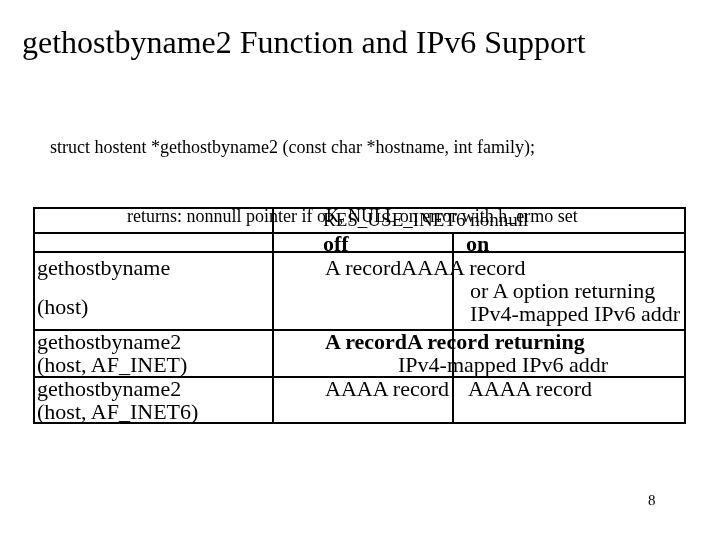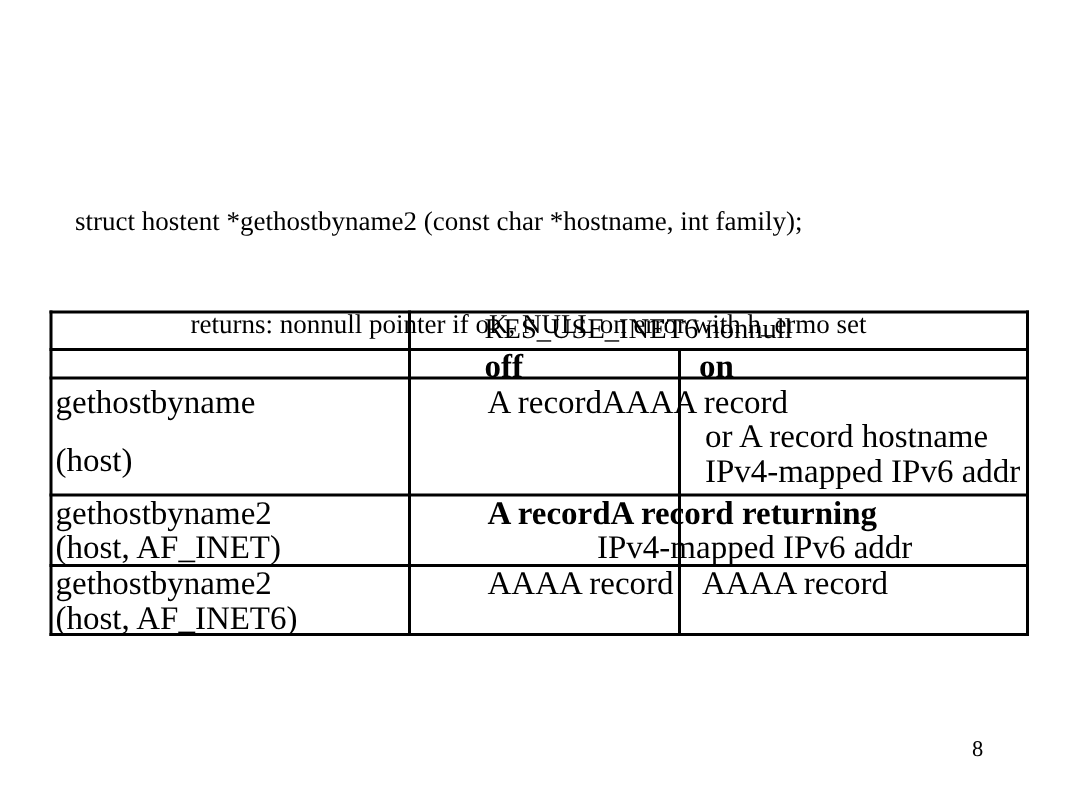--- a/index.html
+++ b/index.html
@@ -32,20 +32,21 @@
   .pagenum {
     position:absolute; left:648px; top:492px;
     font-size:15px;
   }
 </style>
 </head>
 <body>
 
 <div class="slide">
 
+  <div class="title">gethostbyname2 Function and IPv6 Support</div>
 
   <div class="code">
     <div><span>struct hostent *gethostbyname2 (const char </span><span class="it">*hostname</span><span>, int </span><span class="it">family</span><span>);</span></div>
     <div class="indent">returns: nonnull pointer if oK, NULL on error with h_ermo set</div>
   </div>
 
   <div>
     <div class="tline" style="left:33px;  top:207px; width:653px; height:2px;"></div>
     <div class="tline" style="left:33px;  top:422px; width:653px; height:2px;"></div>
     <div class="tline" style="left:33px;  top:207px; width:2px;  height:217px;"></div>
@@ -57,21 +58,21 @@
     <div class="tline" style="left:272px; top:207px; width:2px;  height:217px;"></div>
     <div class="tline" style="left:452px; top:233px; width:2px;  height:191px;"></div>
 
     <div class="txt hdr" style="left:323px; top:209px;">RES_USE_INET6 nonnull</div>
     <div class="txt bold" style="left:323px; top:233px;">off</div>
     <div class="txt bold" style="left:466px; top:233px;">on</div>
 
     <div class="txt" style="left:37px; top:257px;">gethostbyname</div>
     <div class="txt" style="left:37px; top:296px;"><span>(</span><span class="it">host</span><span>)</span></div>
     <div class="txt" style="left:325px; top:257px;font-family:Liberation Serif, serif;"><span>A record</span><span>AAAA record</span></div>
-    <div class="txt" style="left:470px; top:280px;">or A record hostname</div>
+    <div class="txt" style="left:470px; top:280px;">or A option returning</div>
     <div class="txt" style="left:470px; top:303px;">IPv4-mapped IPv6 addr</div>
 
     <div class="txt" style="left:37px; top:331px;">gethostbyname2</div>
     <div class="txt" style="left:37px; top:354px;"><span>(</span><span class="it">host</span><span>, AF_INET)</span></div>
     <div class="txt" style="left:325px; top:331px;font-weight:bold;"><span>A record</span><span>A record returning</span></div>
     <div class="txt" style="left:398px; top:354px;">IPv4-mapped IPv6 addr</div>
 
     <div class="txt" style="left:37px; top:378px;">gethostbyname2</div>
     <div class="txt" style="left:37px; top:401px;"><span>(</span><span class="it">host</span><span>, AF_INET6)</span></div>
     <div class="txt" style="left:325px; top:378px;">AAAA record</div>

